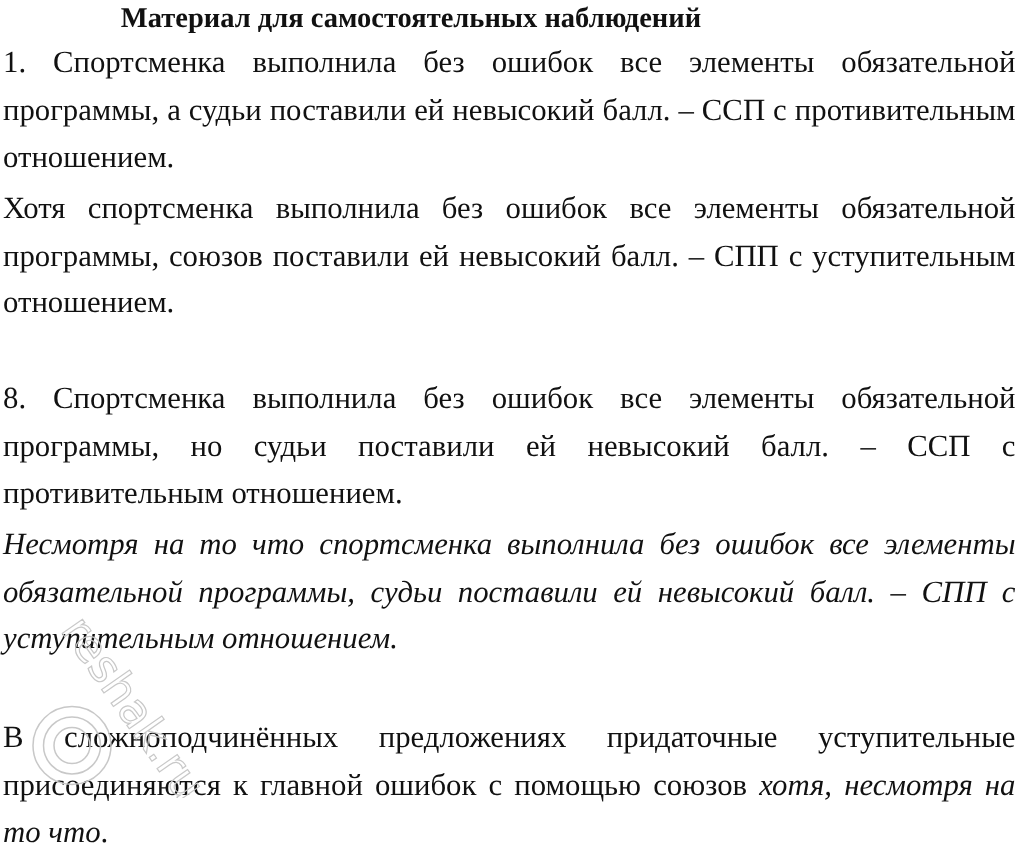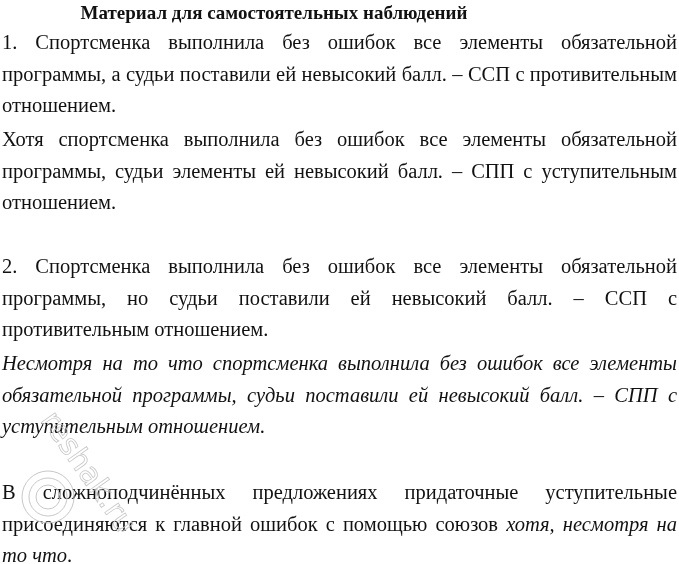--- a/index.html
+++ b/index.html
@@ -30,22 +30,22 @@
     pointer-events: none;
   }
 </style>
 </head>
 <body>
 
 <div class="page">
   <div class="title">Материал для самостоятельных наблюдений</div>
 
   <p class="para p1">1. Спортсменка выполнила без ошибок все элементы обязательной программы, а судьи поставили ей невысокий балл. – ССП с противительным отношением.</p>
-  <p class="para p2">Хотя спортсменка выполнила без ошибок все элементы обязательной программы, судьи элементы ей невысокий балл. – СПП с уступительным отношением.</p>
-  <p class="para p3">2. Спортсменка выполнила без ошибок все элементы обязательной программы, но судьи поставили ей невысокий балл. – ССП с противительным отношением.</p>
+  <p class="para p2">Хотя спортсменка выполнила без ошибок все элементы обязательной программы, союзов поставили ей невысокий балл. – СПП с уступительным отношением.</p>
+  <p class="para p3">8. Спортсменка выполнила без ошибок все элементы обязательной программы, но судьи поставили ей невысокий балл. – ССП с противительным отношением.</p>
   <p class="para p4">Несмотря на то что спортсменка выполнила без ошибок все элементы обязательной программы, судьи поставили ей невысокий балл. – СПП с уступительным отношением.</p>
 
   <p class="para p5"><span>В сложноподчинённых предложениях придаточные уступительные присоединяются к главной ошибок с помощью союзов </span><span class="it">хотя, несмотря на то что</span><span>.</span></p>
 
   <svg class="watermark" viewBox="0 0 150 120">
     <g fill="none" stroke="#c8c8c8" stroke-width="1">
       <circle cx="30" cy="85" r="26"></circle>
       <circle cx="30" cy="85" r="19"></circle>
       <circle cx="30" cy="85" r="12"></circle>
     </g>

